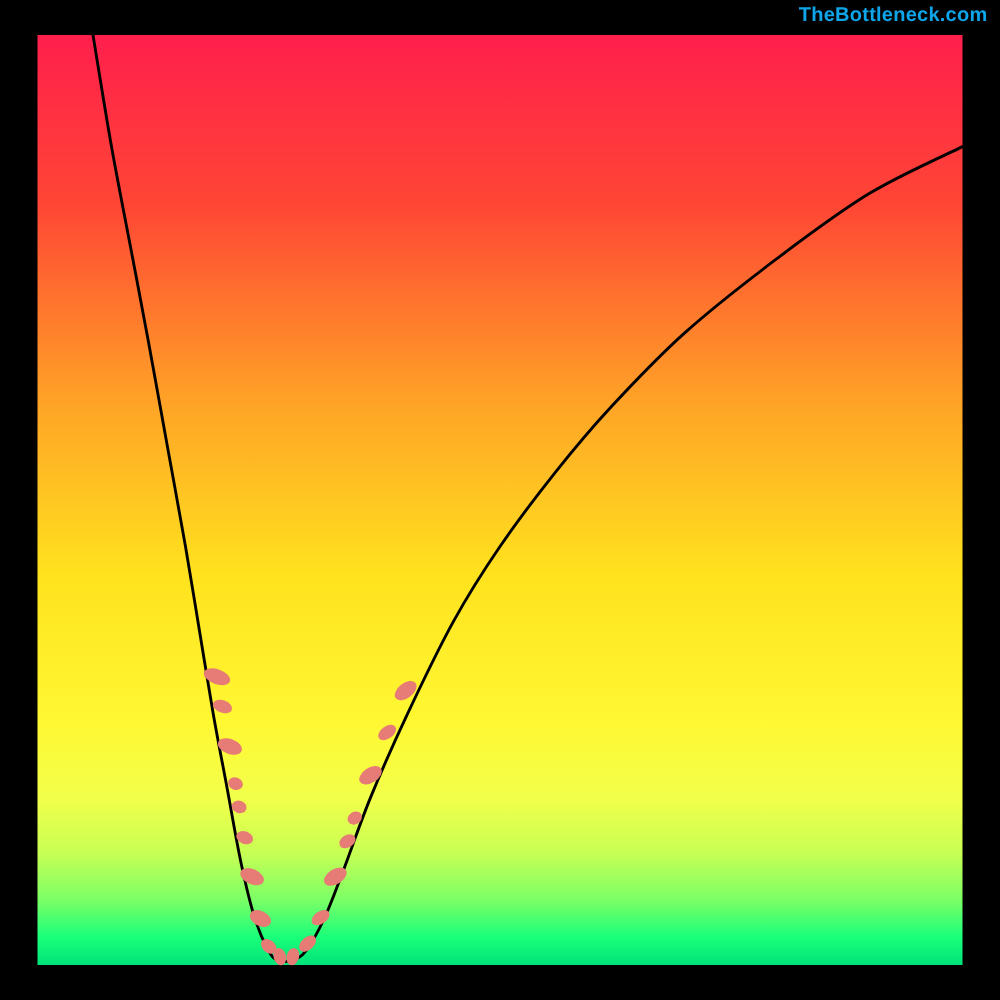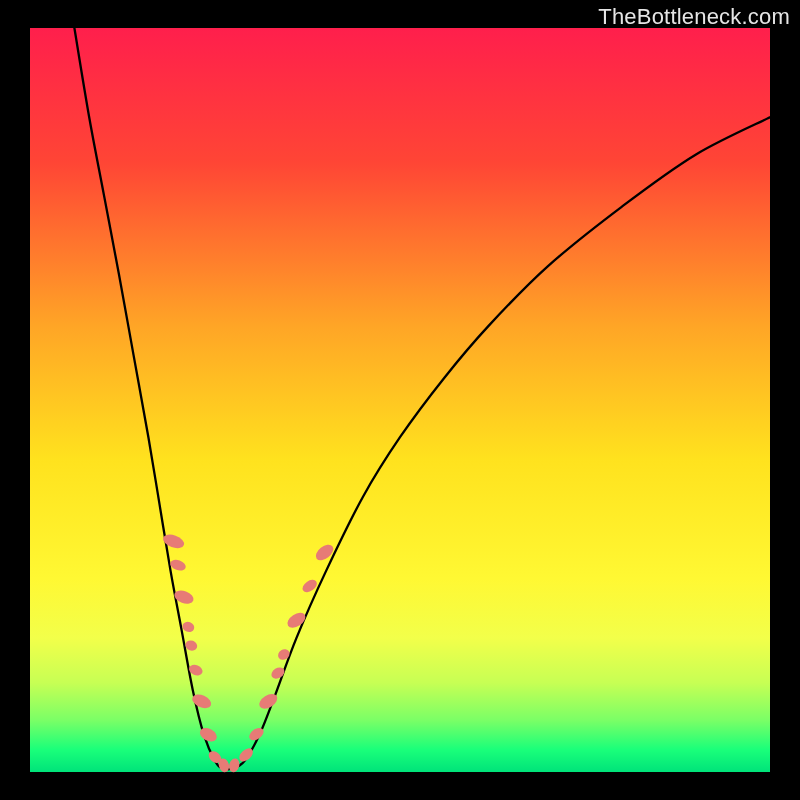--- a/index.html
+++ b/index.html
@@ -14,23 +14,23 @@
   .stage {
     position: relative;
     width: 800px;
     height: 800px;
     background: #000;
   }
   .watermark {
     position: absolute;
     top: 4px;
     right: 10px;
-    color: #e5e5e5;
-    font-size: 22px;
-    font-weight: 400;
+    color: #0ea5e9;
+    font-size: 16px;
+    font-weight: 700;
     letter-spacing: 0.2px;
     z-index: 5;
   }
   svg {
     display: block;
   }
 </style>
 </head>
 <body>
 

